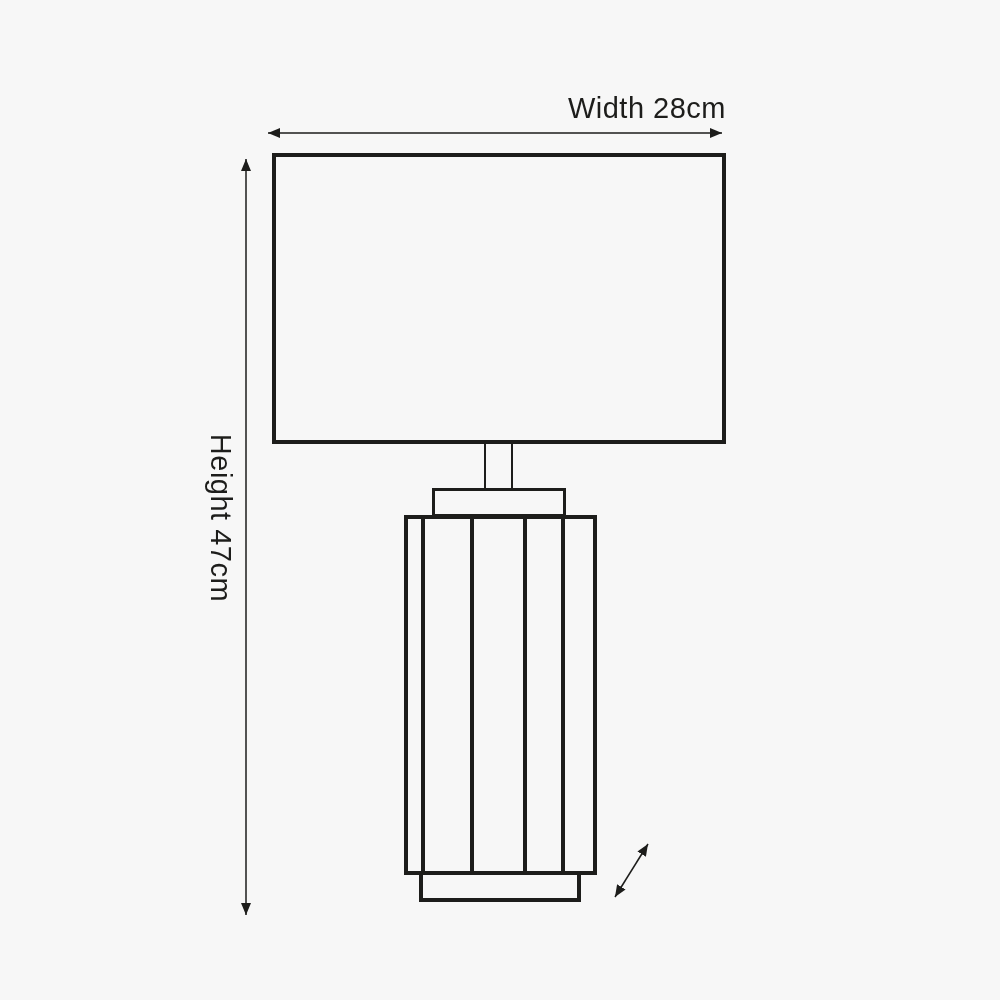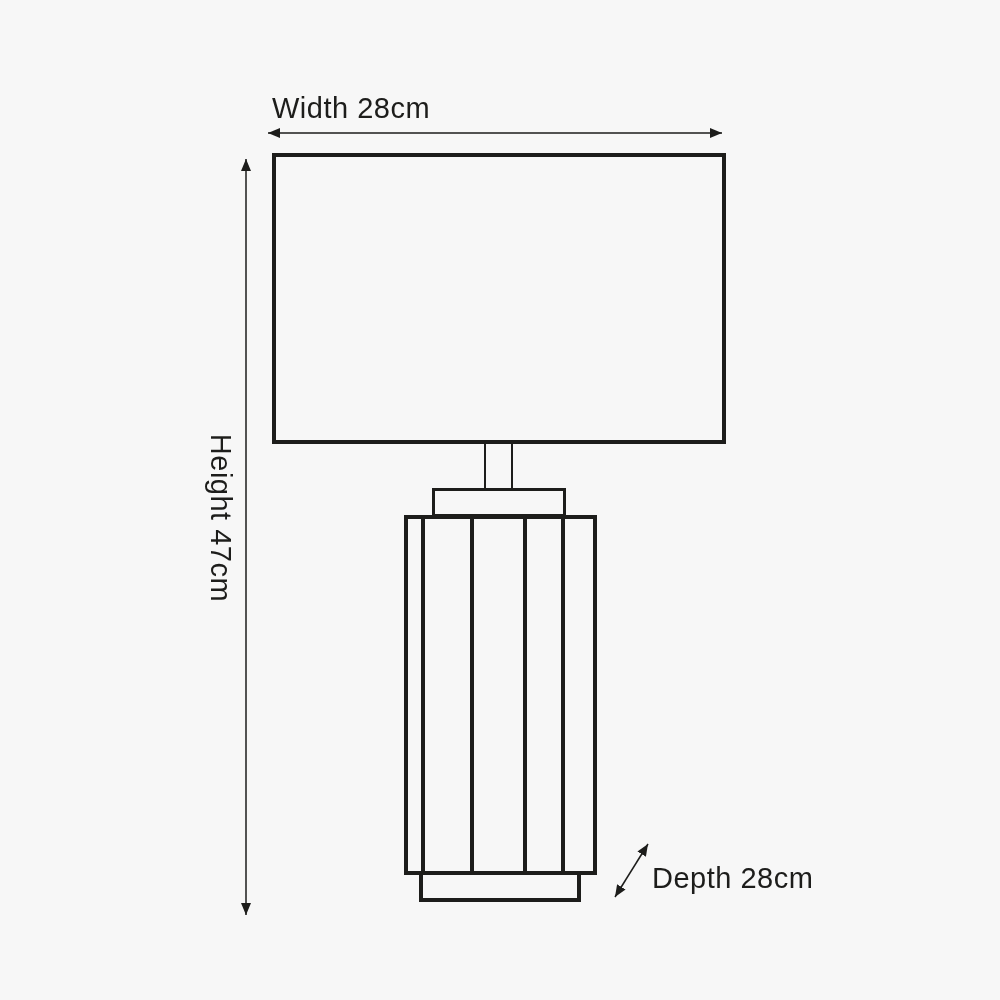--- a/index.html
+++ b/index.html
@@ -25,21 +25,21 @@
   .lampbody { left: 404px; top: 515px; width: 193px; height: 360px; border-width: 4px; }
   .slat   { position: absolute; top: 0; bottom: 0; width: 4px; background: #1d1d1b; }
   .plinth { left: 419px; top: 875px; width: 162px; height: 27px; border-width: 0 4px 4px 4px; }
   .label {
     position: absolute;
     font-size: 29px;
     letter-spacing: 0.5px;
     white-space: nowrap;
     color: #1d1d1b;
   }
-  .width-label  { left: 272px; top: 92px; width: 454px; text-align: left; }
+  .width-label  { left: 272px; top: 92px; width: 454px; text-align: right; }
   .height-label {
     left: 121px; top: 501px; width: 200px; height: 34px;
     line-height: 34px; text-align: center;
     transform: rotate(90deg);
   }
   .depth-label  { left: 652px; top: 862px; }
   .arrows { position: absolute; left: 0; top: 0; width: 1000px; height: 1000px; }
   .arrows line { stroke: #1d1d1b; stroke-width: 1.5; }
 </style>
 </head>
@@ -53,21 +53,20 @@
         <path d="M0,0 L12,5 L0,10 z" fill="#1d1d1b"></path>
       </marker>
     </defs>
     <line x1="268" y1="133" x2="722" y2="133" marker-start="url(#ah)" marker-end="url(#ah)"></line>
     <line x1="246" y1="159" x2="246" y2="915" marker-start="url(#ah)" marker-end="url(#ah)"></line>
     <line x1="615" y1="897" x2="648" y2="844" marker-start="url(#ah)" marker-end="url(#ah)"></line>
   </svg>
 
   <div class="label width-label">Width 28cm</div>
   <div class="label height-label">Height 47cm</div>
-  <div class="label depth-label">Depth 28cm</div>
 
   <div class="part shade"></div>
   <div class="part neck"></div>
   <div class="part cap"></div>
   <div class="part lampbody">
     <div class="slat" style="left:13px"></div>
     <div class="slat" style="left:62px"></div>
     <div class="slat" style="left:115px"></div>
     <div class="slat" style="left:153px"></div>
   </div>

